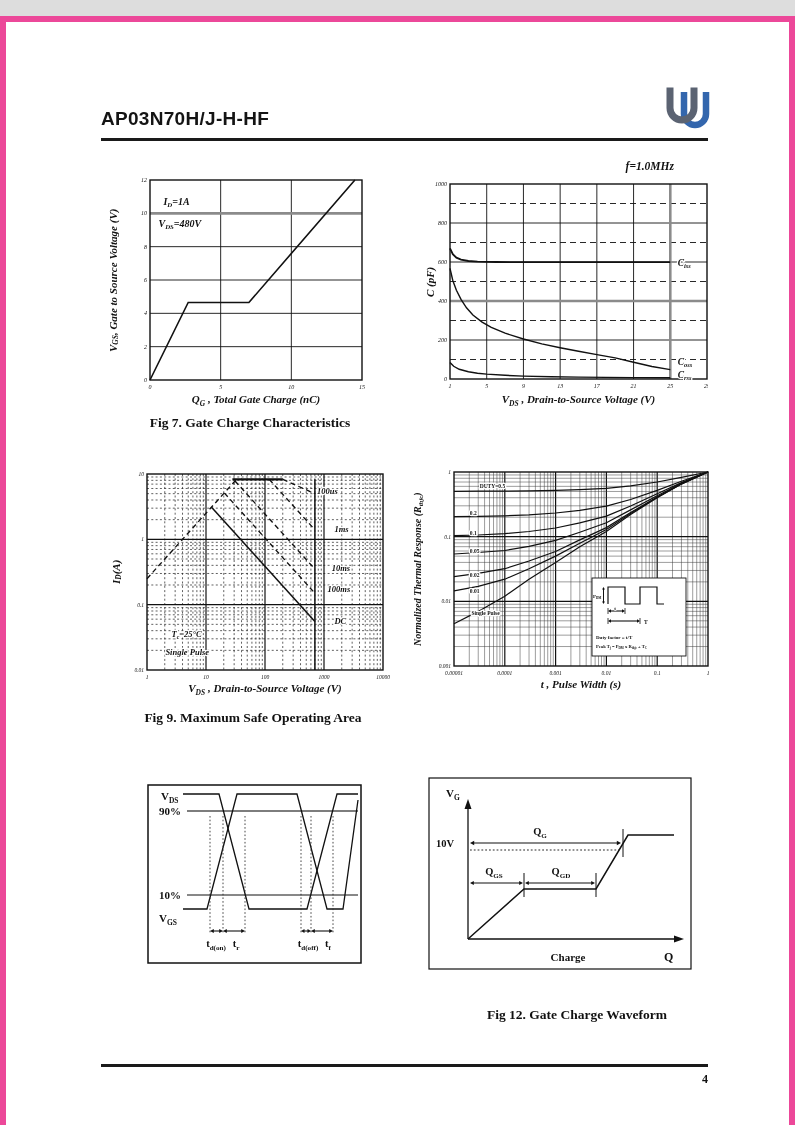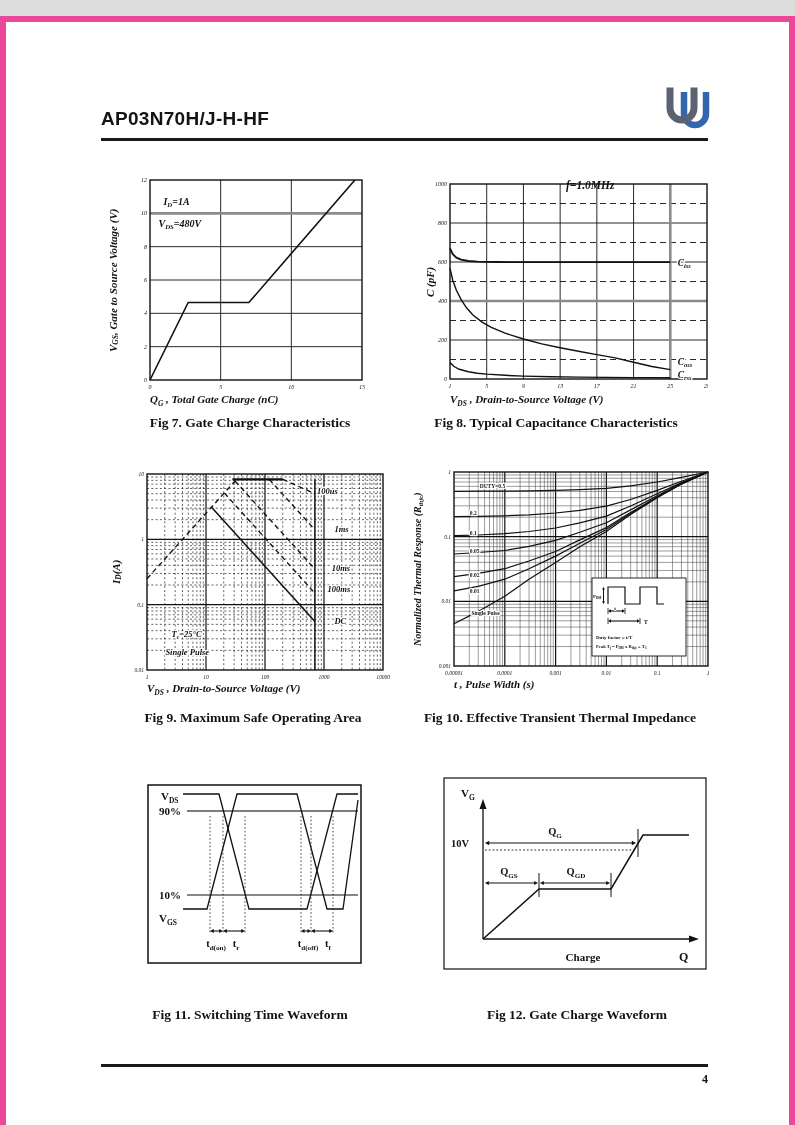--- a/index.html
+++ b/index.html
@@ -9,42 +9,42 @@
   #header-title{position:absolute;left:95px;top:86px;font:bold 19px "Liberation Sans","DejaVu Sans",sans-serif;
         letter-spacing:.3px;color:#141414;}
   .rule{position:absolute;left:95px;width:607px;height:3px;background:#1a1a1a;}
   #header-rule{top:116px;}
   #footer-rule{top:1042px;}
   #page-num{position:absolute;left:560px;top:1050px;width:142px;text-align:right;
         font:bold 12px "Liberation Serif",serif;}
   #logo{position:absolute;left:656px;top:62px;}
   .fig{position:absolute;}
   .fig svg{position:absolute;left:0;top:0;}
-  .xlabel{position:absolute;font:italic bold 11px "Liberation Serif",serif;color:#111;}
+  .xlabel{position:absolute;text-align:center;font:italic bold 11px "Liberation Serif",serif;color:#111;}
   .vlabel{position:absolute;writing-mode:vertical-rl;transform:rotate(180deg);text-align:center;
         font:italic bold 11px "Liberation Serif",serif;color:#111;}
   .vlabel sub,.xlabel sub{font-size:68%;}
   .caption{position:absolute;text-align:center;font-weight:bold;font-size:13.5px;
         font-family:Liberation Serif, serif;color:#111;}
-  #fig8-note{position:absolute;left:560px;top:157px;width:108px;
+  #fig8-note{position:absolute;left:560px;top:138px;width:108px;text-align:right;
         font:italic bold 11.5px "Liberation Serif",serif;}
   #fig7-block{left:98px;top:150px;width:292px;height:240px;}
   #fig7-block .xlabel{left:46px;top:221px;width:212px;}
   #fig7-block .vlabel{left:3px;top:8px;height:200px;width:16px;}
   #fig8-block{left:398px;top:150px;width:304px;height:240px;}
   #fig8-block .xlabel{left:46px;top:221px;width:257px;}
   #fig8-block .vlabel{left:20px;top:12px;height:195px;width:16px;}
   #fig9-block{left:96px;top:444px;width:302px;height:232px;}
   #fig9-block .xlabel{left:45px;top:216px;width:236px;}
   #fig9-block .vlabel{left:8px;top:8px;height:196px;width:16px;}
   #fig10-block{left:400px;top:442px;width:312px;height:232px;}
   #fig10-block .xlabel{left:48px;top:214px;width:254px;}
   #fig10-block .vlabel{left:6px;top:8px;height:194px;width:15px;font-size:10px;}
   #fig11-block{left:141px;top:762px;width:240px;height:180px;}
-  #fig12-block{left:437px;top:755px;width:264px;height:193px;}
+  #fig12-block{left:422px;top:755px;width:264px;height:193px;}
   #fig7-caption{left:98px;top:393px;width:292px;}
   #fig8-caption{left:398px;top:393px;width:304px;}
   #fig9-caption{left:96px;top:688px;width:302px;}
   #fig10-caption{left:396px;top:688px;width:316px;}
   #fig11-caption{left:98px;top:985px;width:292px;}
   #fig12-caption{left:419px;top:985px;width:304px;}
 </style>
 </head>
 <body>
 
@@ -405,22 +405,19 @@
         <text x="8" y="70" fill="#111" font-family="&quot;Liberation Serif&quot;,&quot;DejaVu Serif&quot;,serif" font-size="10.5" text-anchor="start" font-weight="bold"><tspan dy="0">10V</tspan></text>
         <text x="112" y="58" fill="#111" font-family="&quot;Liberation Serif&quot;,&quot;DejaVu Serif&quot;,serif" font-size="10.5" text-anchor="middle" font-weight="bold"><tspan dy="0">Q</tspan><tspan dy="2.52" font-size="68%">G</tspan></text>
         <text x="66" y="98" fill="#111" font-family="&quot;Liberation Serif&quot;,&quot;DejaVu Serif&quot;,serif" font-size="10.5" text-anchor="middle" font-weight="bold"><tspan dy="0">Q</tspan><tspan dy="2.52" font-size="68%">GS</tspan></text>
         <text x="133" y="98" fill="#111" font-family="&quot;Liberation Serif&quot;,&quot;DejaVu Serif&quot;,serif" font-size="10.5" text-anchor="middle" font-weight="bold"><tspan dy="0">Q</tspan><tspan dy="2.52" font-size="68%">GD</tspan></text>
         <text x="140" y="184" fill="#111" font-family="&quot;Liberation Serif&quot;,&quot;DejaVu Serif&quot;,serif" font-size="11" text-anchor="middle" font-weight="bold"><tspan dy="0">Charge</tspan></text>
         <text x="236" y="184" fill="#111" font-family="&quot;Liberation Serif&quot;,&quot;DejaVu Serif&quot;,serif" font-size="12" text-anchor="start" font-weight="bold"><tspan dy="0">Q</tspan></text>
       </svg>
     </div>
 
   <div id="fig7-caption" class="caption">Fig 7. Gate Charge Characteristics</div>
-  <div id="fig8-caption" class="caption">Fig 8. Typical Capacitance Characteristics</div>
   <div id="fig9-caption" class="caption">Fig 9. Maximum Safe Operating Area</div>
-  <div id="fig10-caption" class="caption">Fig 10. Effective Transient Thermal Impedance</div>
-  <div id="fig11-caption" class="caption">Fig 11. Switching Time Waveform</div>
   <div id="fig12-caption" class="caption">Fig 12. Gate Charge Waveform</div>
 
   <div id="footer-rule" class="rule"></div>
   <div id="page-num">4</div>
 
 </div>
 
 </body></html>

